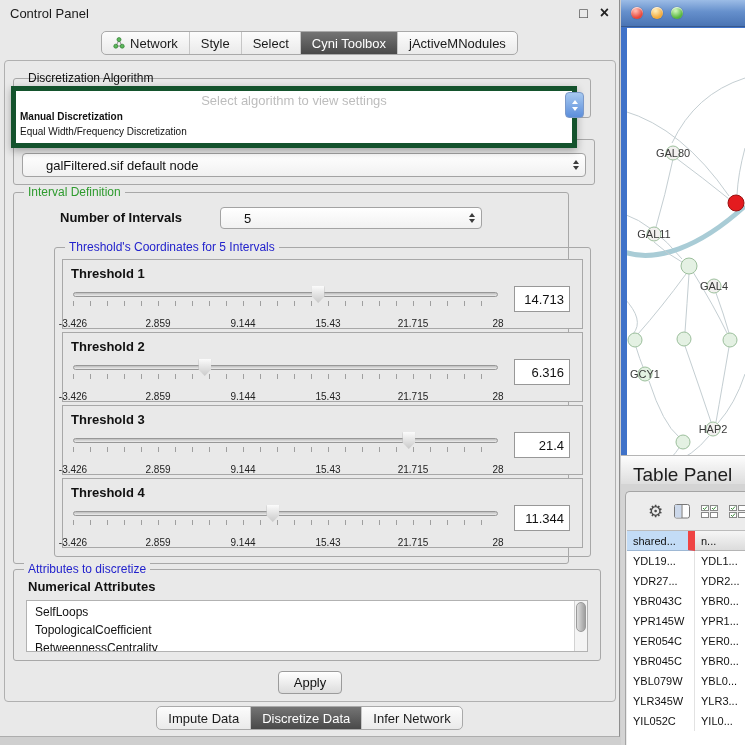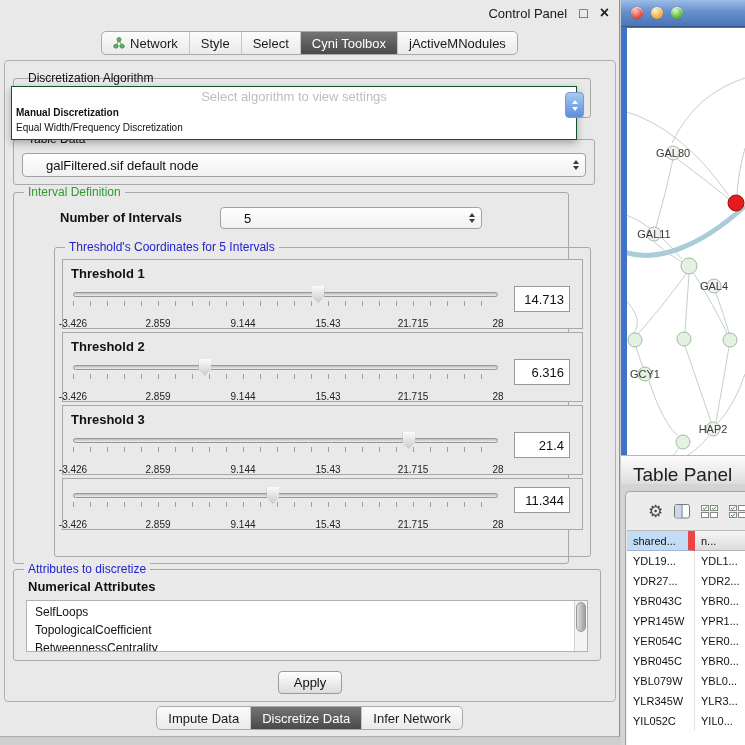--- a/index.html
+++ b/index.html
@@ -5,21 +5,21 @@
   * { margin:0; padding:0; box-sizing:border-box; }
   html,body { width:745px; height:745px; overflow:hidden; }
   body { font-family:"Liberation Sans", sans-serif; background:#c9c9c9; position:relative; }
   .screen { position:absolute; inset:0; background:#cfcfcf; }
 
   
   .control-panel { position:absolute; left:0; top:0; width:620px; height:737px;
     background:#e9e9e9; border-right:1px solid #8e8e8e; border-bottom:1px solid #adadad; }
   .cp-titlebar { position:absolute; top:0; left:0; right:0; height:26px; padding:0 10px;
     display:flex; align-items:center; font-size:13px; color:#1a1a1a; }
-  .cp-title { flex:1;text-align:right; }
+  .cp-title { flex:1; }
   .cp-win-btn { margin-left:12px; font-size:14px; color:#222; line-height:14px; }
   .cp-win-btn.close { font-weight:bold; font-size:16px; }
 
   .cp-tabbar { position:absolute; top:31px; left:0; right:0; display:flex; justify-content:center; }
   .tab-group { display:flex; border:1px solid #a9a9a9; border-radius:5px;
     background:linear-gradient(#fcfcfc,#eaeaea); height:24px; overflow:hidden; }
   .cp-tab { display:flex; align-items:center; gap:5px; padding:0 11px; font-size:13px;
     color:#1a1a1a; border-left:1px solid #c6c6c6; white-space:nowrap; cursor:default; }
   .cp-tab:first-child { border-left:none; }
   .cp-tab.selected { background:linear-gradient(#747474,#494949); color:#fff; }
@@ -32,21 +32,21 @@
   .group { position:absolute; border:1px solid #a8a8a8; border-radius:3px; }
   .group-title { position:absolute; top:-8px; left:10px; font-size:12px; line-height:15px;
     padding:0 4px; background:#e9e9e9; color:#111; white-space:nowrap; }
   .group-title.plain { background:transparent; }
   .group-title.green { color:#2e9b2e; }
   .group-title.blue { color:#2222cc; }
 
   .algo-group { left:8px; top:17px; width:578px; height:40px; }
 
   .algo-popup { position:absolute; left:6px; top:25px; width:566px; z-index:30;
-    background:#fff; border:1px solid #14532d; box-shadow:0 3px 8px rgba(0,0,0,0.30);
+    background:#fff; border:5px solid #14532d; box-shadow:0 3px 8px rgba(0,0,0,0.30);
     padding:2px 0 4px; }
   .algo-placeholder { text-align:center; color:#bdbdbd; font-size:13px; line-height:16px; }
   .algo-option { font-size:10px; line-height:15px; padding:0 4px; color:#111; }
   .algo-option.bold { font-weight:bold; }
 
   .combo-cap-float { position:absolute; left:560px; top:31px; width:19px; height:26px; z-index:31;
     border-radius:4px; border:1px solid #7b99c9; background:linear-gradient(#a7c9f0,#5c8edb);
     display:flex; flex-direction:column; align-items:center; justify-content:center; gap:3px; }
   .combo-cap-float .up { width:0; height:0; border-left:3.5px solid transparent;
     border-right:3.5px solid transparent; border-bottom:4.5px solid #fff; }
@@ -284,20 +284,21 @@
                     <span class="scale-label" style="left: 40%;">9.144</span>
                     <span class="scale-label" style="left: 60%;">15.43</span>
                     <span class="scale-label" style="left: 80%;">21.715</span>
                     <span class="scale-label" style="left: 100%;">28</span>
                   </div>
                 </div>
                 <input type="text" class="t-value" value="21.4" style="">
               </div>
             </div>
             <div class="threshold-panel">
+              <div class="t-label">Threshold 4</div>
               <div class="slider-row">
                 <div class="slider-area">
                   <div class="slider-track"></div>
                   <div class="slider-ticks"></div>
                   <div class="slider-thumb" style="left: 47%;"></div>
                   <div class="slider-scale">
                     <span class="scale-label" style="left: 0%;">-3.426</span>
                     <span class="scale-label" style="left: 20%;">2.859</span>
                     <span class="scale-label" style="left: 40%;">9.144</span>
                     <span class="scale-label" style="left: 60%;">15.43</span>

